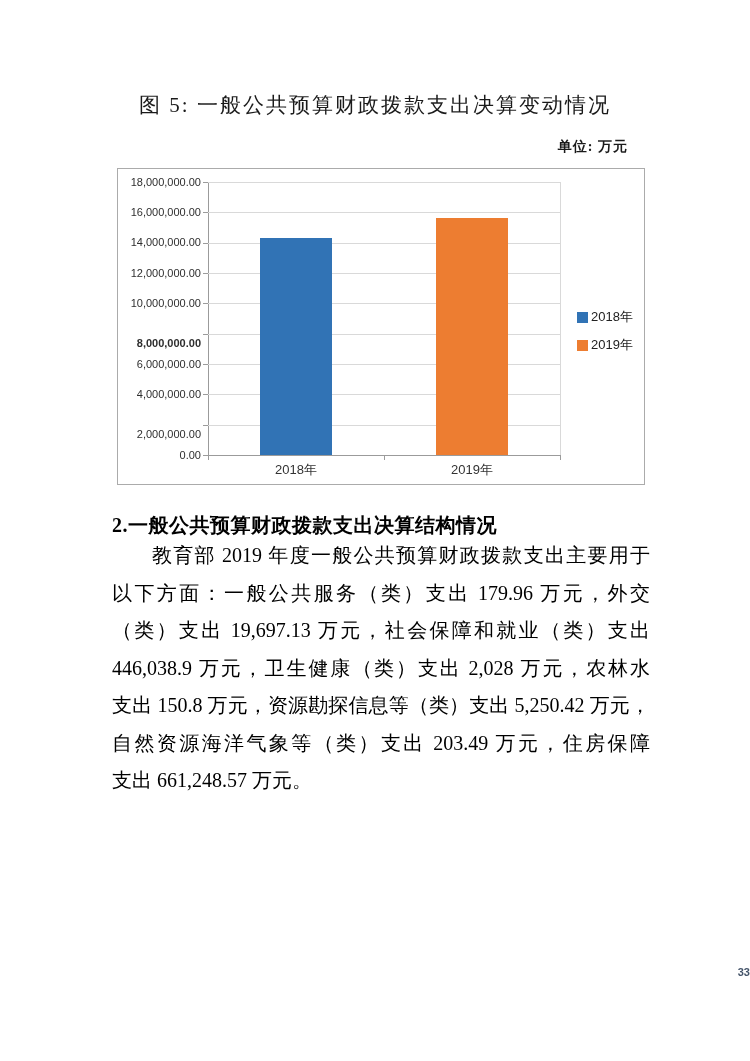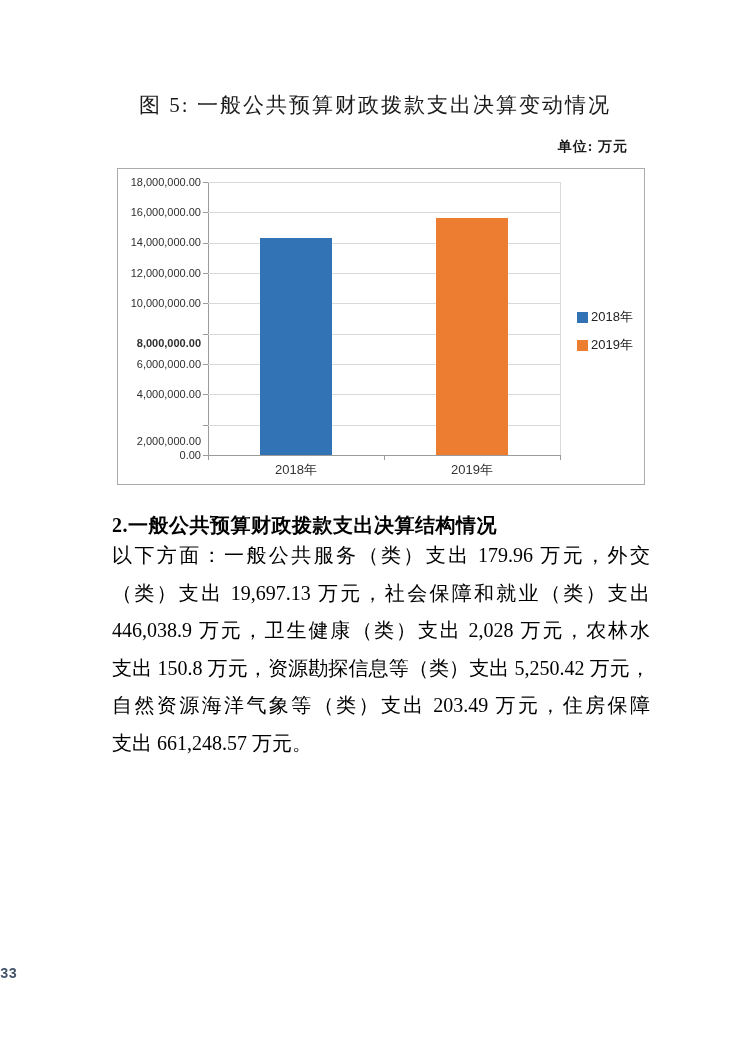--- a/index.html
+++ b/index.html
@@ -42,23 +42,23 @@
     letter-spacing:0.5px;color:#000;white-space:nowrap;
   }
   .paragraph{position:absolute;left:112px;top:537px;width:538px;font-size:20px;color:#000;}
   .para-line{
     height:37.5px;line-height:37.5px;overflow:hidden;
     text-align:justify;text-align-last:justify;
   }
   .para-line.first{text-indent:40px;}
   .para-line.last{text-align-last:left;}
   .page-number{
-    position:absolute;top:966px;left:0;width:100%;text-align:left;
-    font-size:14px;font-weight:700;color:#44546a;
-    font-family:Liberation Mono, monospace;
+    position:absolute;top:966px;left:0;width:100%;text-align:right;
+    font-size:11px;font-weight:700;color:#44546a;
+    font-family:Liberation Sans, sans-serif;
   }
 </style>
 </head>
 <body>
 
 <div class="page">
 
   <div class="figure-title">图 5: 一般公共预算财政拨款支出决算变动情况</div>
 
   <div class="unit-label">单位: 万元</div>
@@ -92,21 +92,21 @@
       </div>
     <div>
         <div class="y-label" style="top: 6.5px;">18,000,000.00</div>
         <div class="y-label" style="top: 36.8333px;">16,000,000.00</div>
         <div class="y-label" style="top: 67.1667px;">14,000,000.00</div>
         <div class="y-label" style="top: 97.5px;">12,000,000.00</div>
         <div class="y-label" style="top: 127.833px;">10,000,000.00</div>
         <div class="y-label" style="top: 168px; font-weight: bold;">8,000,000.00</div>
         <div class="y-label" style="top: 188.5px;">6,000,000.00</div>
         <div class="y-label" style="top: 218.833px;">4,000,000.00</div>
-        <div class="y-label" style="top: 266px; text-align: right;">2,000,000.00</div>
+        <div class="y-label" style="top: 259px; text-align: right;">2,000,000.00</div>
         <div class="y-label" style="top: 279.5px;">0.00</div>
       </div>
     <div>
         <div class="bar" style="left: 142px; top: 69px; height: 217px; background: rgb(49, 115, 181);"></div>
         <div class="bar" style="left: 318px; top: 49px; height: 237px; background: rgb(237, 125, 49);"></div>
       </div>
     <div>
         <div class="xtick" style="left: 90px;"></div>
         <div class="xtick" style="left: 266px;"></div>
         <div class="xtick" style="left: 442px;"></div>
@@ -123,20 +123,21 @@
         <div class="legend-item">
           <div class="legend-swatch" style="background: rgb(237, 125, 49);"></div>
           <div>2019年</div>
         </div>
       </div>
   </div>
 
   <div class="section-heading">2.一般公共预算财政拨款支出决算结构情况</div>
 
   <div class="paragraph">
+      <div class="para-line first">教育部 2019 年度一般公共预算财政拨款支出主要用于</div>
       <div class="para-line">以下方面：一般公共服务（类）支出 179.96 万元，外交（类）</div>
       <div class="para-line">（类）支出 19,697.13 万元，社会保障和就业（类）支出</div>
       <div class="para-line">446,038.9 万元，卫生健康（类）支出 2,028 万元，农林水（类）</div>
       <div class="para-line">支出 150.8 万元，资源勘探信息等（类）支出 5,250.42 万元，</div>
       <div class="para-line">自然资源海洋气象等（类）支出 203.49 万元，住房保障（类）</div>
       <div class="para-line last">支出 661,248.57 万元。</div>
     </div>
 
   <div class="page-number">33</div>
 

